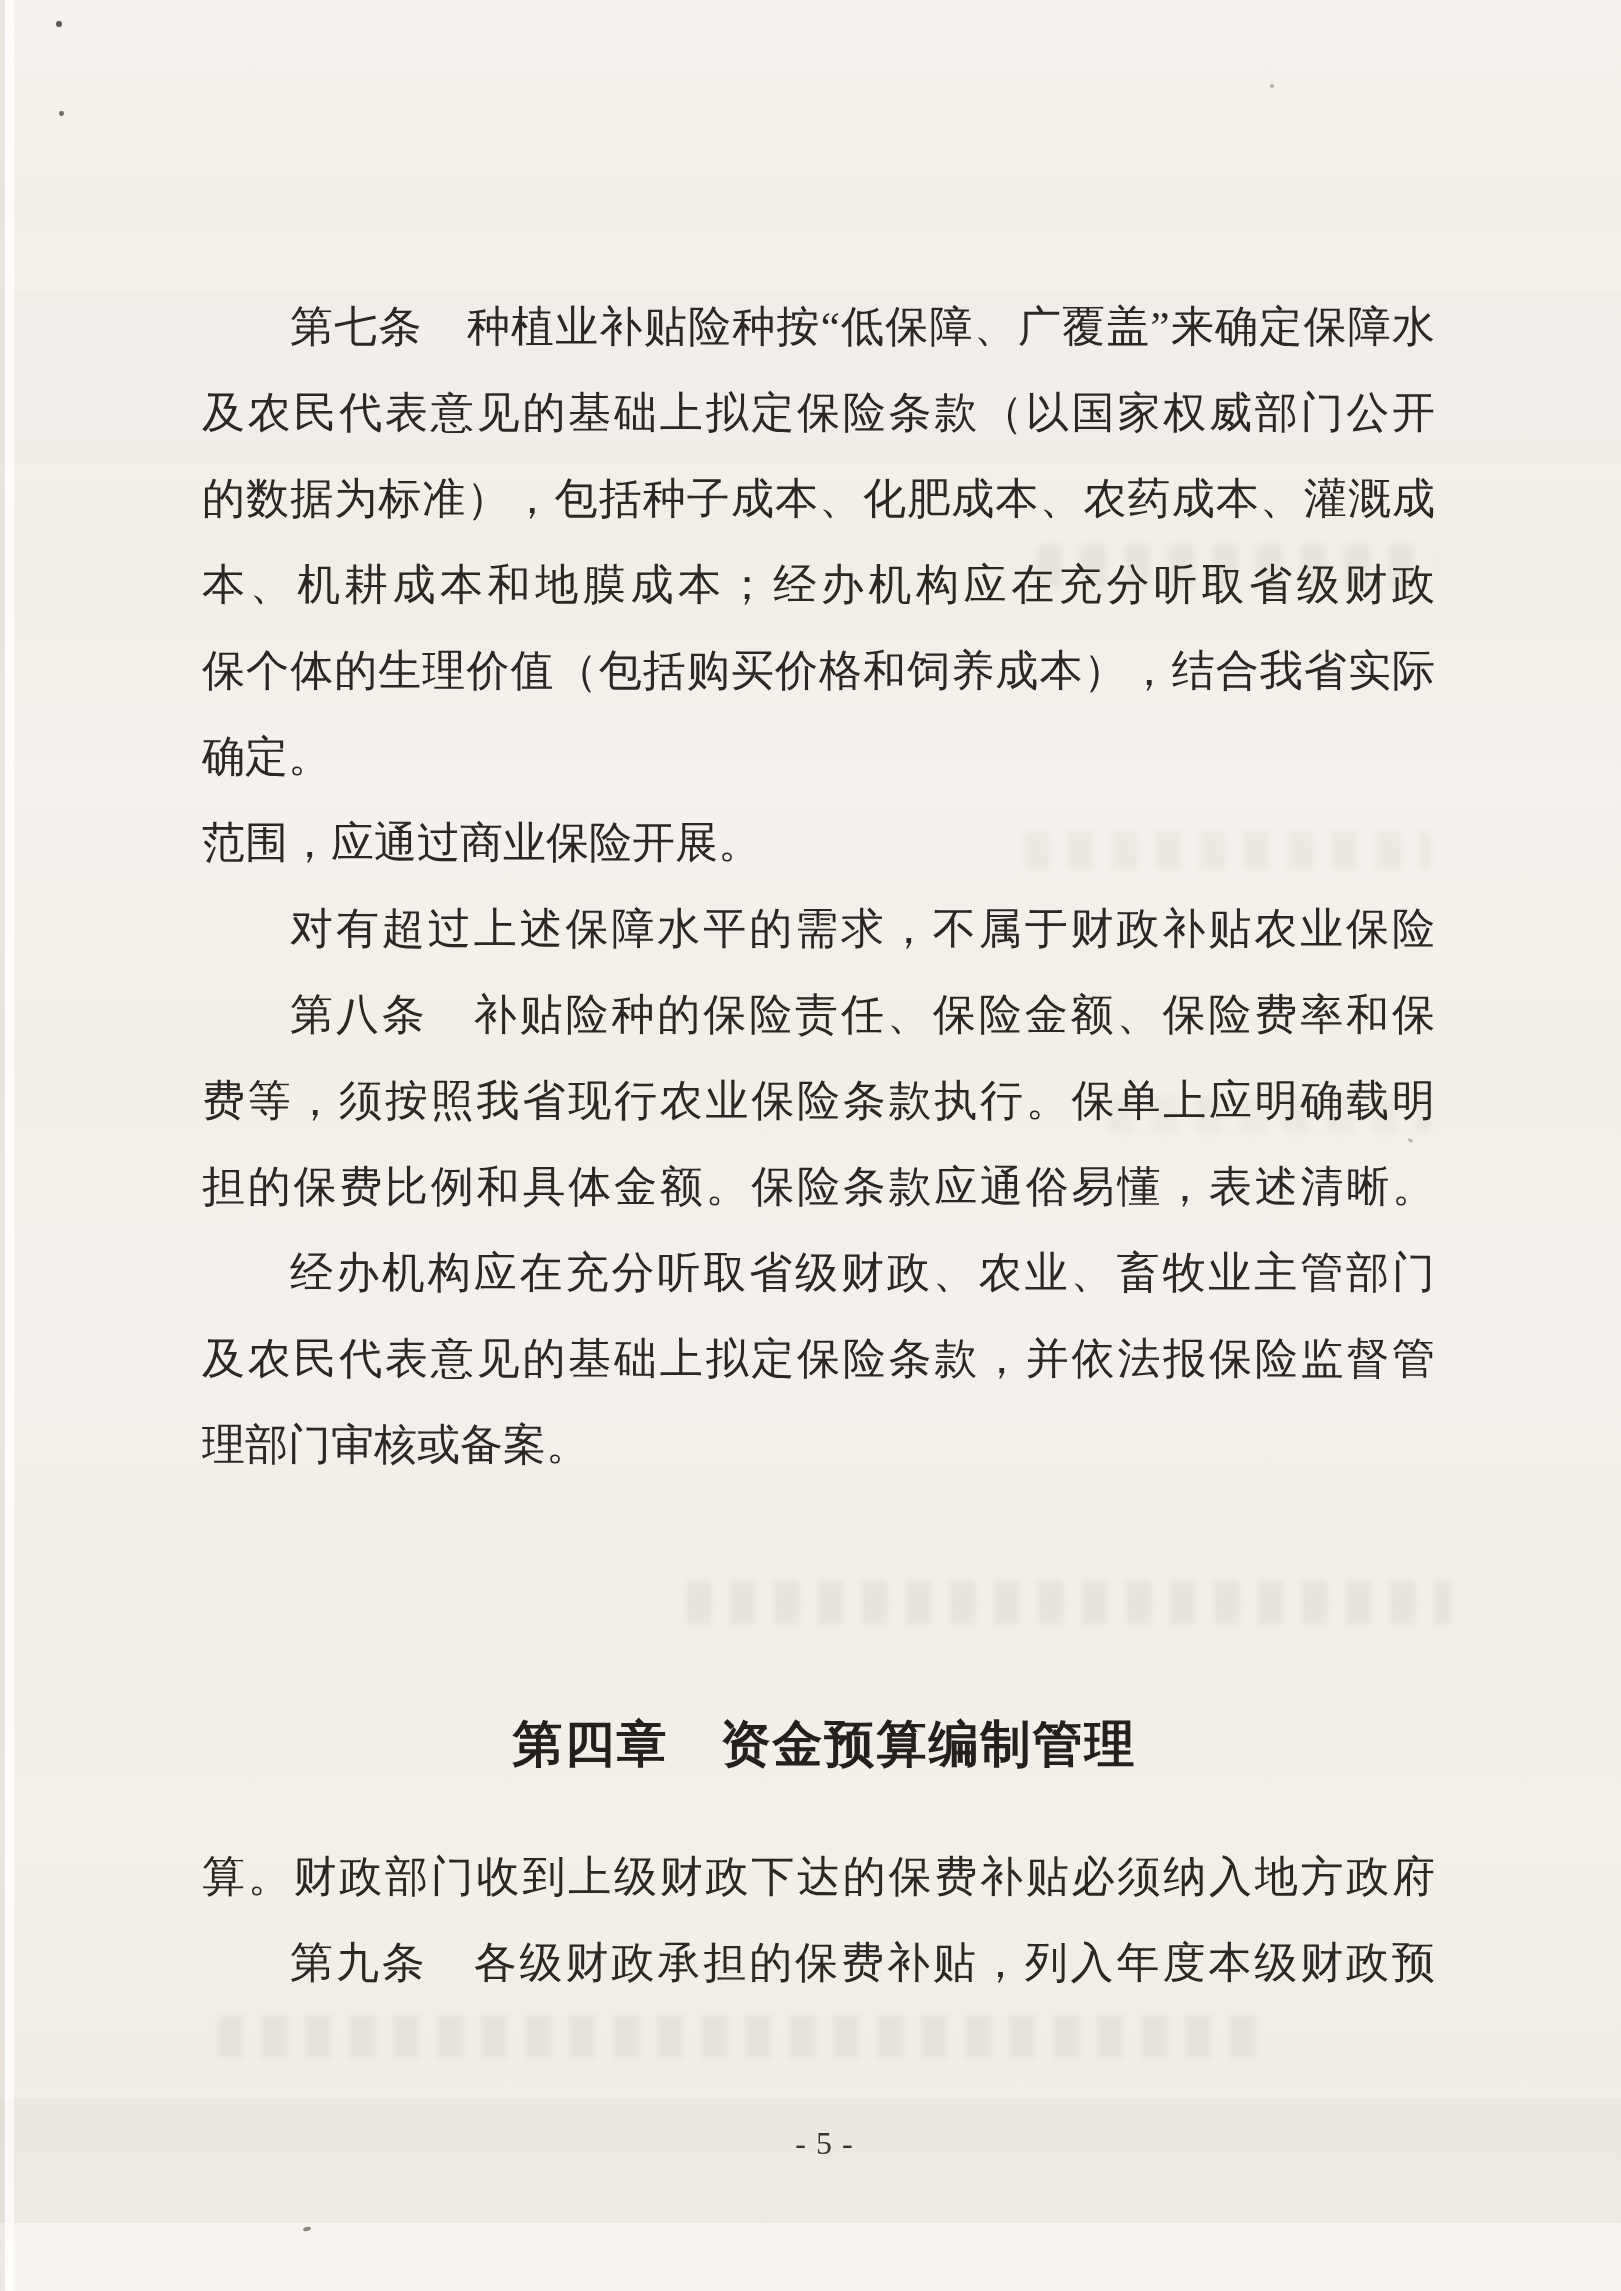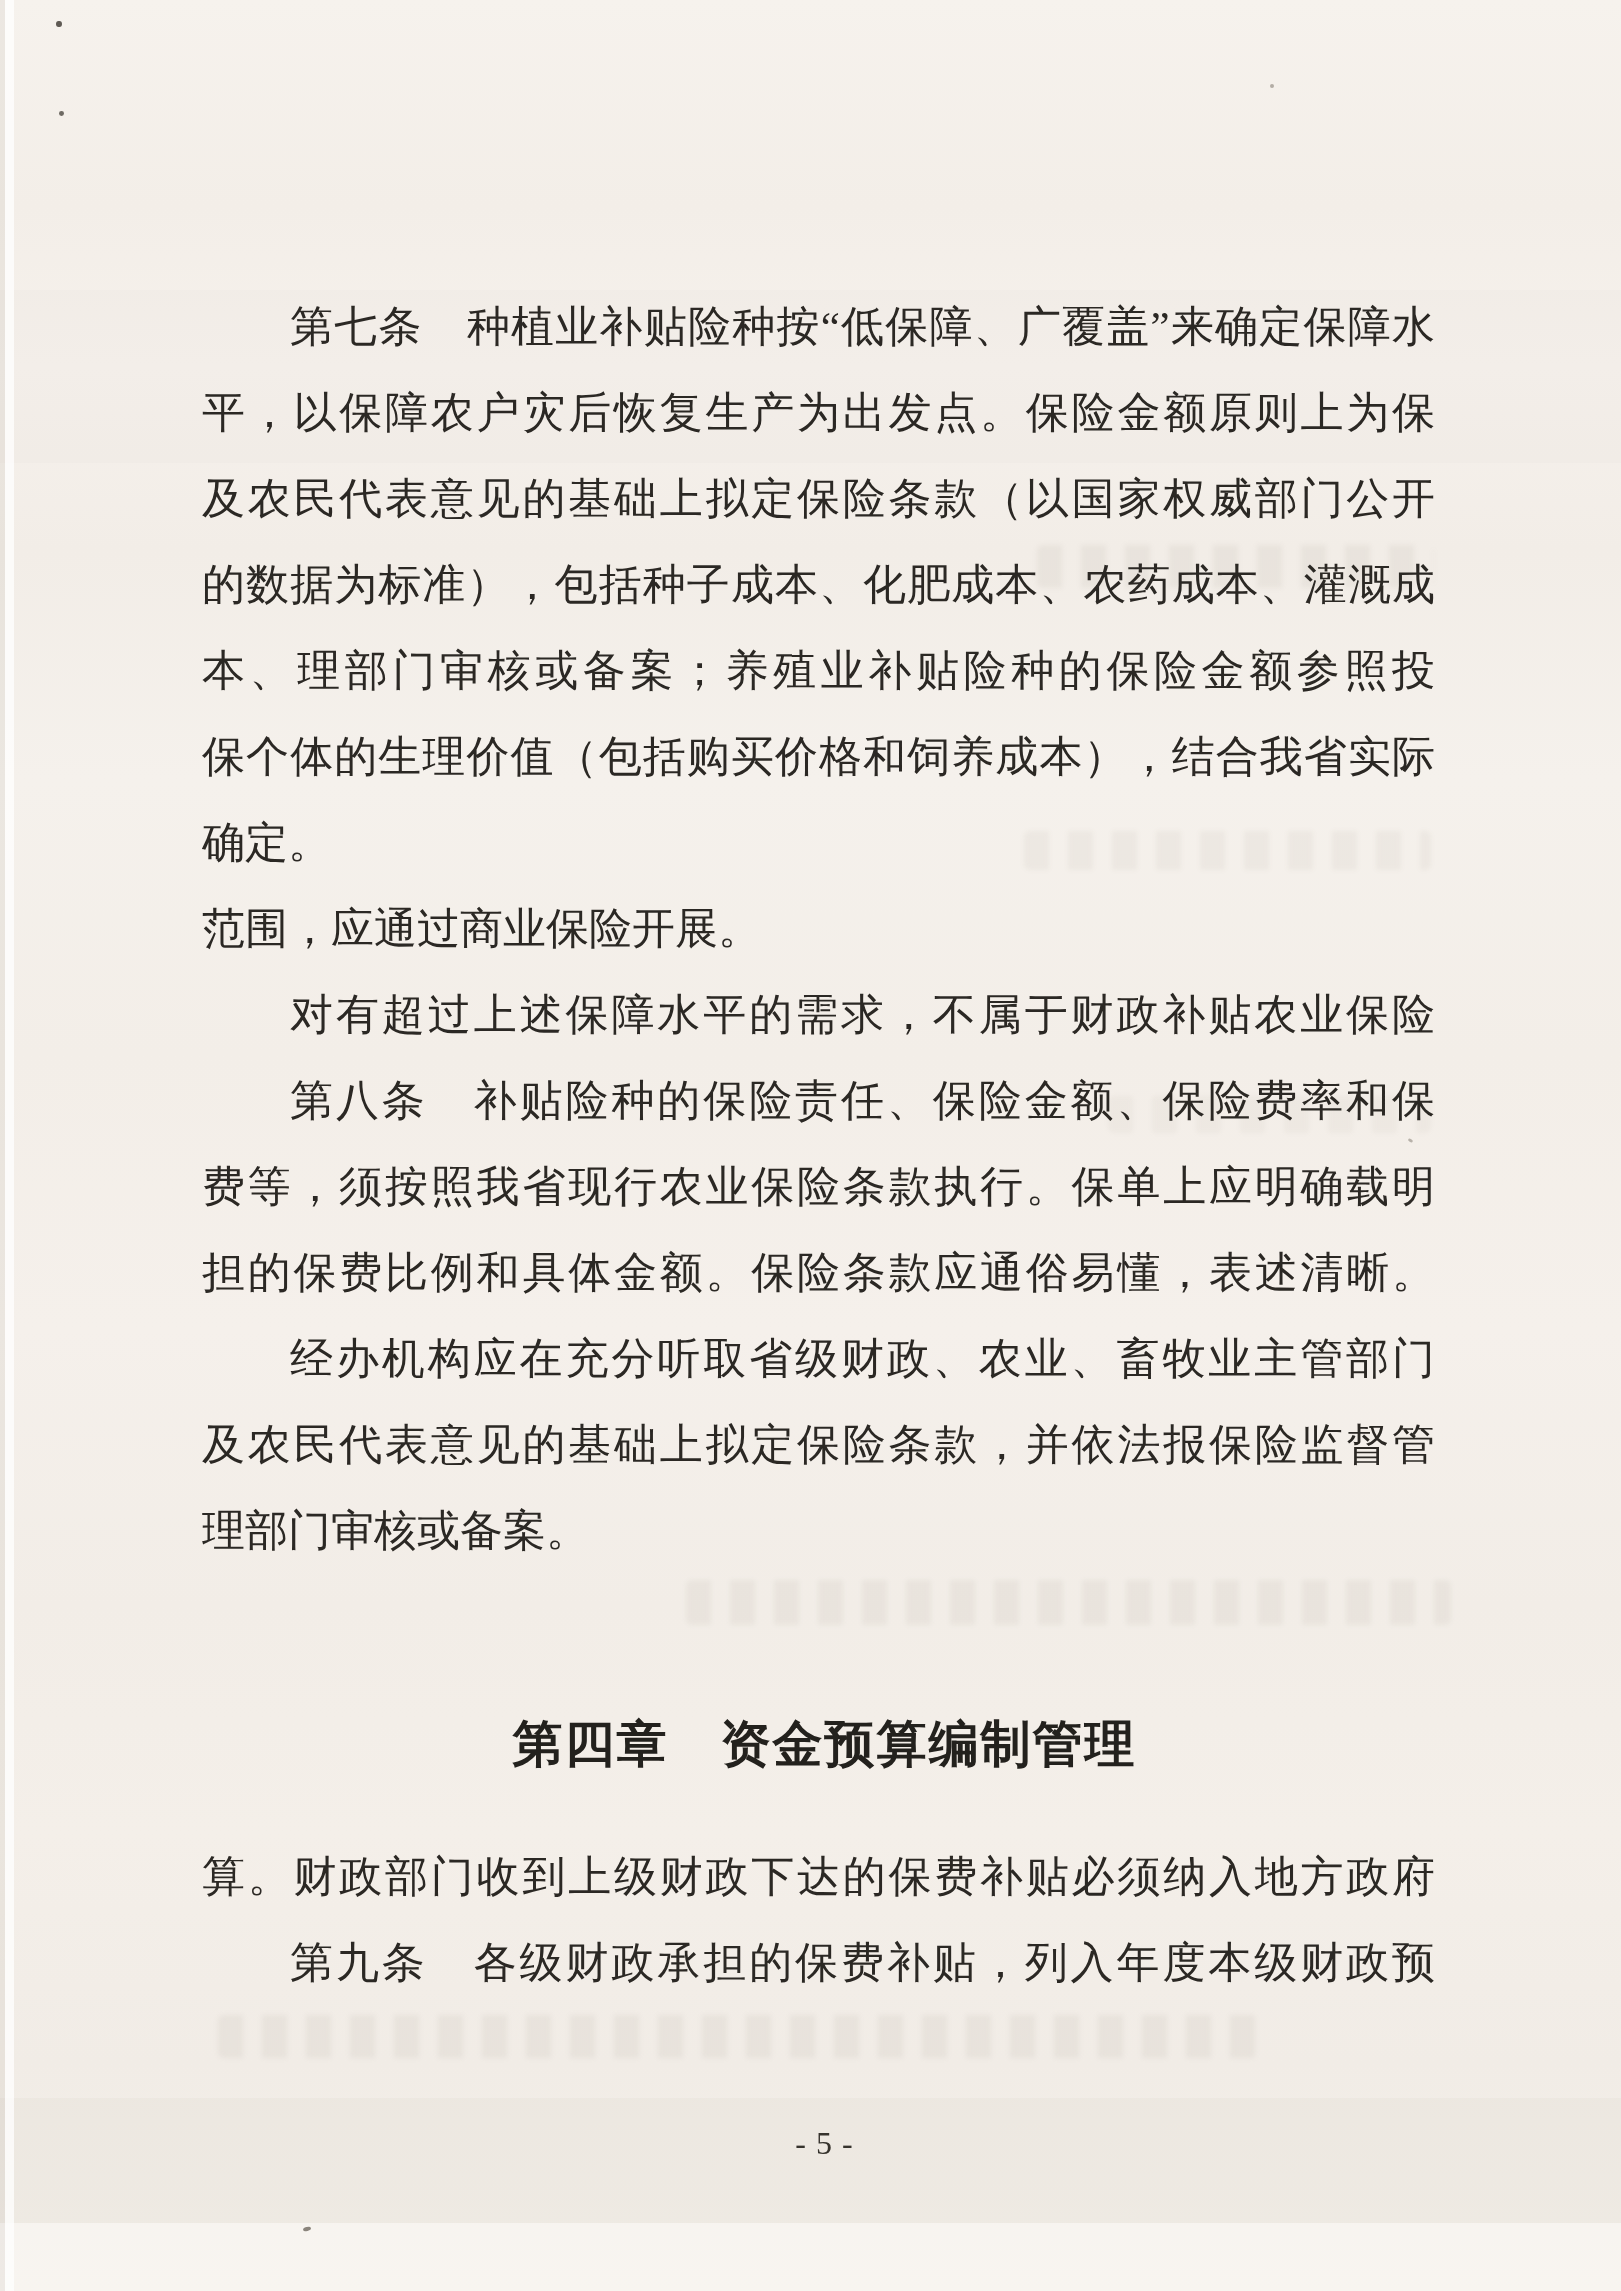--- a/index.html
+++ b/index.html
@@ -132,24 +132,23 @@
   <div class="ghost g5"></div>
 
   <div class="speck s1"></div>
   <div class="speck s2"></div>
   <div class="speck s3"></div>
   <div class="speck s4"></div>
   <div class="speck s5"></div>
 
   <div class="body-text block-a">
     <div class="line indent">第七条　种植业补贴险种按“低保障、广覆盖”来确定保障水</div>
-    <div class="line">平，以保障农户灾后恢复生产为出发点。保险金额原则上为保</div>
     <div class="line">及农民代表意见的基础上拟定保险条款（以国家权威部门公开</div>
     <div class="line">的数据为标准），包括种子成本、化肥成本、农药成本、灌溉成</div>
-    <div class="line">本、理部门审核或备案；养殖业补贴险种的保险金额参照投</div>
+    <div class="line">本、机耕成本和地膜成本；经办机构应在充分听取省级财政</div>
     <div class="line">保个体的生理价值（包括购买价格和饲养成本），结合我省实际</div>
     <div class="line short">确定。</div>
     <div class="line short">范围，应通过商业保险开展。</div>
     <div class="line indent">对有超过上述保障水平的需求，不属于财政补贴农业保险</div>
     <div class="line indent">第八条　补贴险种的保险责任、保险金额、保险费率和保</div>
     <div class="line">费等，须按照我省现行农业保险条款执行。保单上应明确载明</div>
     <div class="line">担的保费比例和具体金额。保险条款应通俗易懂，表述清晰。</div>
     <div class="line indent">经办机构应在充分听取省级财政、农业、畜牧业主管部门</div>
     <div class="line">及农民代表意见的基础上拟定保险条款，并依法报保险监督管</div>
     <div class="line short">理部门审核或备案。</div>

